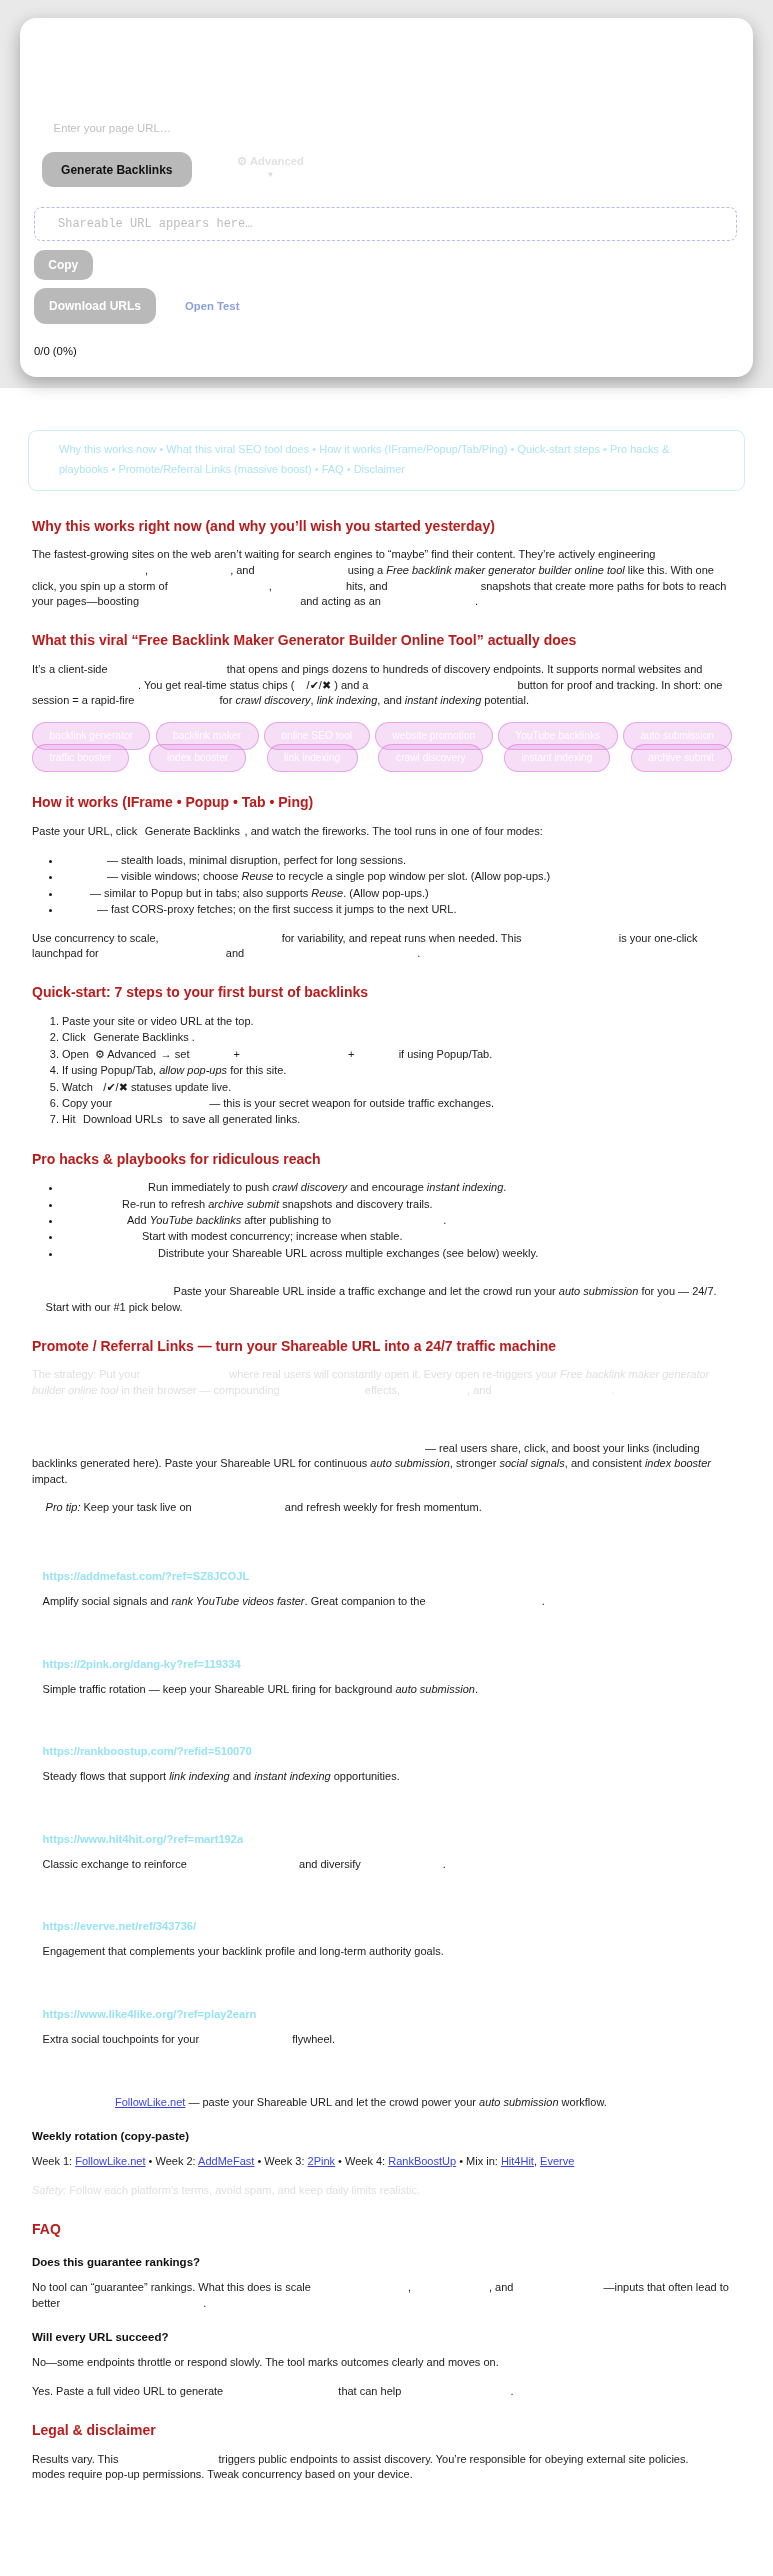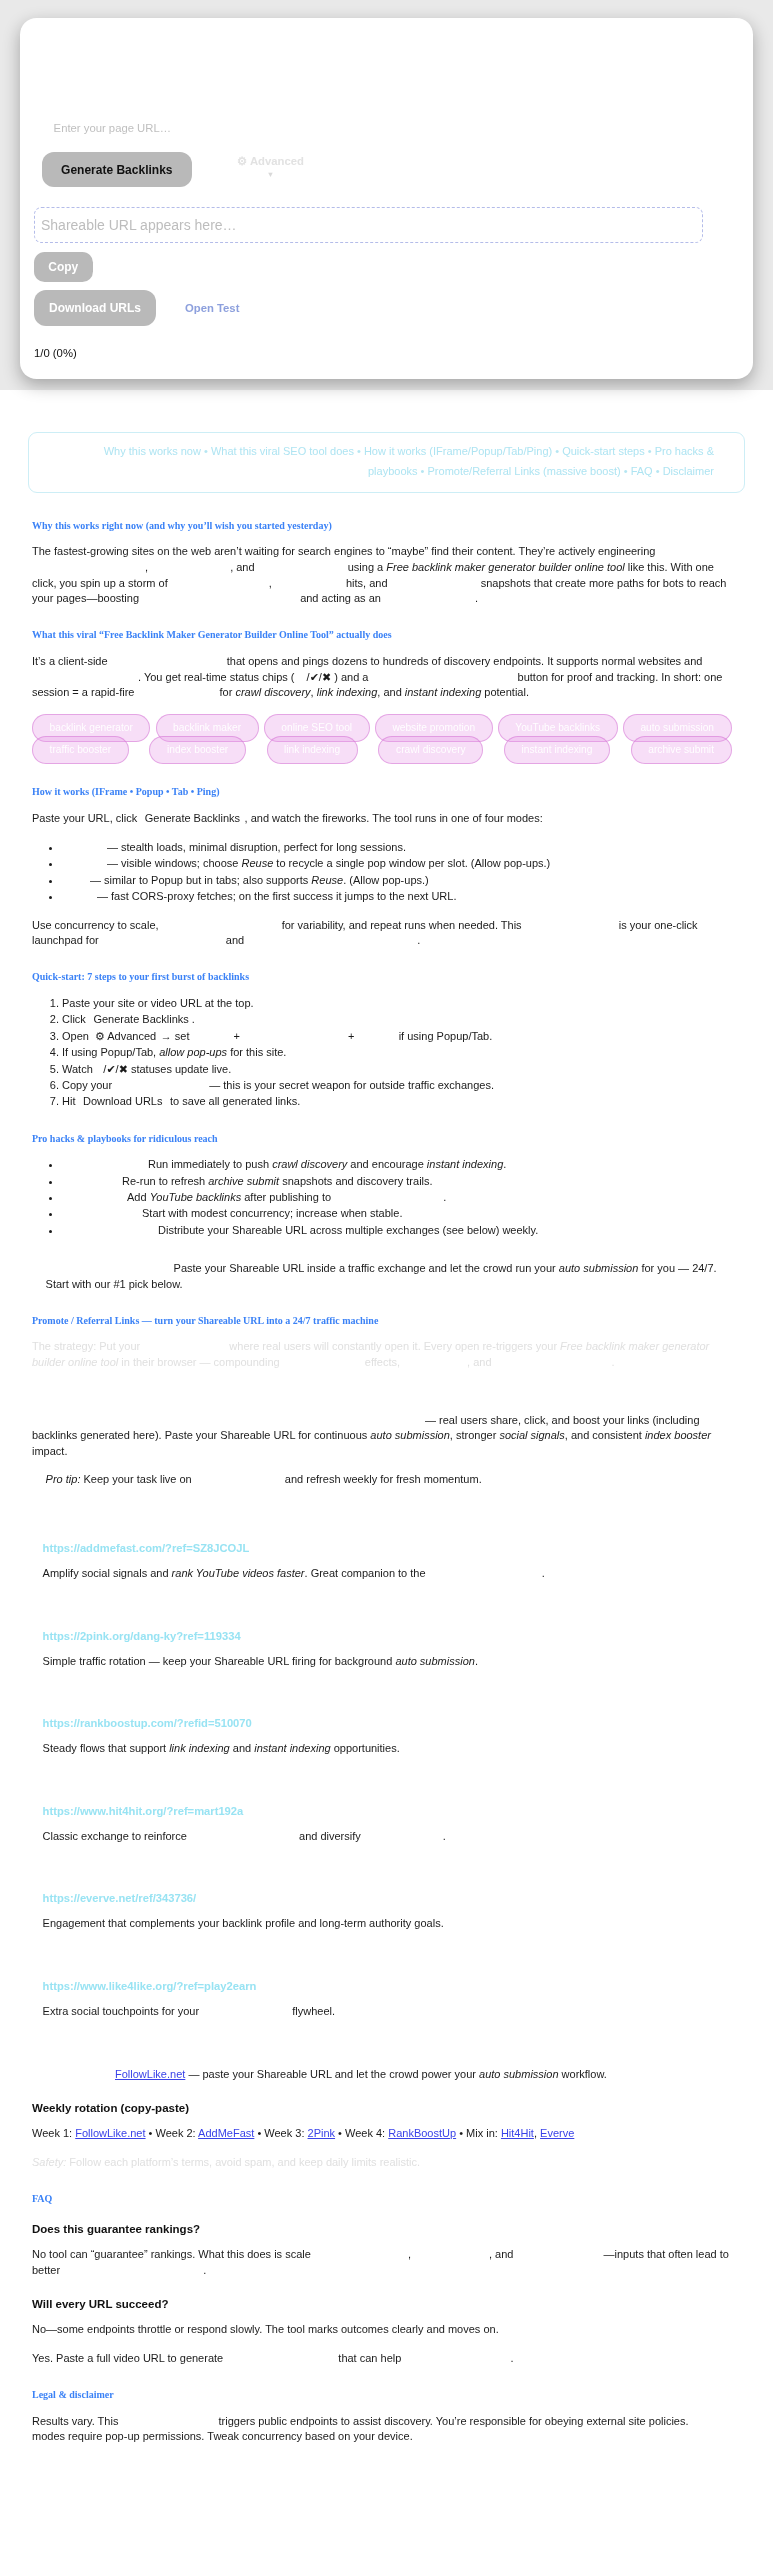--- a/index.html
+++ b/index.html
@@ -12,34 +12,34 @@
   .url-input{display:block;width:649px;border:none;outline:none;font-size:11.3px;
              padding:6px 0 6px 19.6px;color:#333;}
   .url-input::placeholder{color:#bfbfbf;}
   .gen-row{display:flex;align-items:flex-start;gap:45px;margin:12px 0 19.6px 7.5px;}
   .btn{border:none;background:#b9b9b9;font-family:inherit;font-weight:bold;cursor:pointer;}
   .btn-generate{border-radius:12px;padding:10.6px 19.6px;font-size:12px;color:#111;}
   .advanced{display:flex;flex-direction:column;align-items:center;margin-top:3px;}
   .advanced-label{color:#e2e2e2;font-weight:bold;font-size:11.3px;}
   .advanced-caret{color:#d9d9d9;font-size:7.5px;margin-top:2.3px;}
   .share-input{display:block;width:655px;border:0.8px dashed #b4bce9;border-radius:7.5px;
-               padding:9px 6px;font-size:14px;margin:4.5px 0 9px 0;outline:none;color:#333;}
+               padding:9px 23px;font-size:12px;margin:4.5px 0 9px 0;outline:none;color:#333;font-family:Liberation Mono, monospace;}
   .share-input::placeholder{color:#bdbdbd;}
   .btn-copy{border-radius:10.6px;padding:8.3px 14.3px;font-size:12px;color:#fff;display:block;margin:0 0 7.5px 0;}
   .dl-row{display:flex;align-items:center;gap:29px;}
   .btn-download{border-radius:12px;padding:11.3px 15px;font-size:12px;color:#fff;}
   .open-test{color:#8da0dd;font-weight:bold;font-size:11.3px;text-decoration:none;}
   .progress{font-size:11.3px;color:#111;margin-top:21px;}
   
   .navbox{width:655px;margin:42px auto 0 auto;border:1.5px solid #cdeef6;border-radius:9px;
-          padding:9.8px 30px;text-align:right;font-size:11px;line-height:1.8;color:#b5e6f2;}
+          padding:9.8px 30px;text-align:left;font-size:11px;line-height:1.8;color:#b5e6f2;}
   .navlink{color:#aee4f2;text-decoration:none;}
   
   article{width:704px;margin:0 0 0 32px;padding-bottom:53px;}
-  h2{font-size:10px;margin:22.6px 0 13.6px 0;color:#3b82f6;font-family:Liberation Serif, serif;}
+  h2{font-size:14px;margin:22.6px 0 13.6px 0;color:#b91c1c;}
   h3{font-size:11.5px;margin:19.6px 0 12px 0;color:#111;}
   p{font-size:11px;line-height:1.42;margin:0 0 13px 0;}
   ul,ol{margin:0 0 13px 0;padding-left:30px;font-size:11px;line-height:1.42;}
   li{margin:0 0 0.8px 0;}
   em{font-style:italic;}
   .gap{display:inline-block;height:0.8px;}
   .muted{color:#e0e0e0;}
   .indent{margin-left:13.6px;}
   .blue-link{color:#3a43e8;}
   .pills{display:flex;flex-wrap:wrap;margin:3px 0 19.6px 0;padding:0 15px 6px 0;justify-content:space-between;}
@@ -63,21 +63,21 @@
         <span class="advanced-label">⚙ Advanced</span>
         <span class="advanced-caret">▼</span>
       </div>
     </div>
     <input class="share-input" type="text" placeholder="Shareable URL appears here…" style="">
     <button class="btn btn-copy">Copy</button>
     <div class="dl-row">
       <button class="btn btn-download">Download URLs</button>
       <a href="#" class="open-test">Open Test</a>
     </div>
-    <div class="progress">1/0 (0%)</div>
+    <div class="progress">0/0 (0%)</div>
   </div>
 </div>
 
 <nav class="navbox"><a href="#" class="navlink">Why this works now</a><span> • </span><a href="#" class="navlink">What this viral SEO tool does</a><span> • </span><a href="#" class="navlink">How it works (IFrame/Popup/Tab/Ping)</a><span> • </span><a href="#" class="navlink">Quick-start steps</a><span> • </span><a href="#" class="navlink">Pro hacks &amp; playbooks</a><span> • </span><a href="#" class="navlink">Promote/Referral Links (massive boost)</a><span> • </span><a href="#" class="navlink">FAQ</a><span> • </span><a href="#" class="navlink">Disclaimer</a></nav>
 
 <article>
     <h2 style="margin-top: 27px;">Why this works right now (and why you’ll wish you started yesterday)</h2>
     <p><span>The fastest-growing sites on the web aren’t waiting for search engines to “maybe” find their content. They’re actively engineering </span><span class="gap" style="width: 113px;"></span><span>, </span><span class="gap" style="width: 79px;"></span><span>, and </span><span class="gap" style="width: 87px;"></span><span> using a </span><em>Free backlink maker generator builder online tool</em><span> like this. With one click, you spin up a storm of </span><span class="gap" style="width: 98px;"></span><span>, </span><span class="gap" style="width: 68px;"></span><span> hits, and </span><span class="gap" style="width: 87px;"></span><span> snapshots that create more paths for bots to reach your pages—boosting </span><span class="gap" style="width: 155px;"></span><span> and acting as an </span><span class="gap" style="width: 91px;"></span><span>.</span></p>
     <h2>What this viral “Free Backlink Maker Generator Builder Online Tool” actually does</h2>
     <p><span>It’s a client-side </span><span class="gap" style="width: 113px;"></span><span> that opens and pings dozens to hundreds of discovery endpoints. It supports normal websites and </span><span class="gap" style="width: 106px;"></span><span>. You get real-time status chips ( </span><span class="gap" style="width: 9px;"></span><span>/✔/✖ ) and a </span><span class="gap" style="width: 143px;"></span><span> button for proof and tracking. In short: one session = a rapid-fire </span><span class="gap" style="width: 79px;"></span><span> for </span><em>crawl discovery</em><span>, </span><em>link indexing</em><span>, and </span><em>instant indexing</em><span> potential.</span></p>

